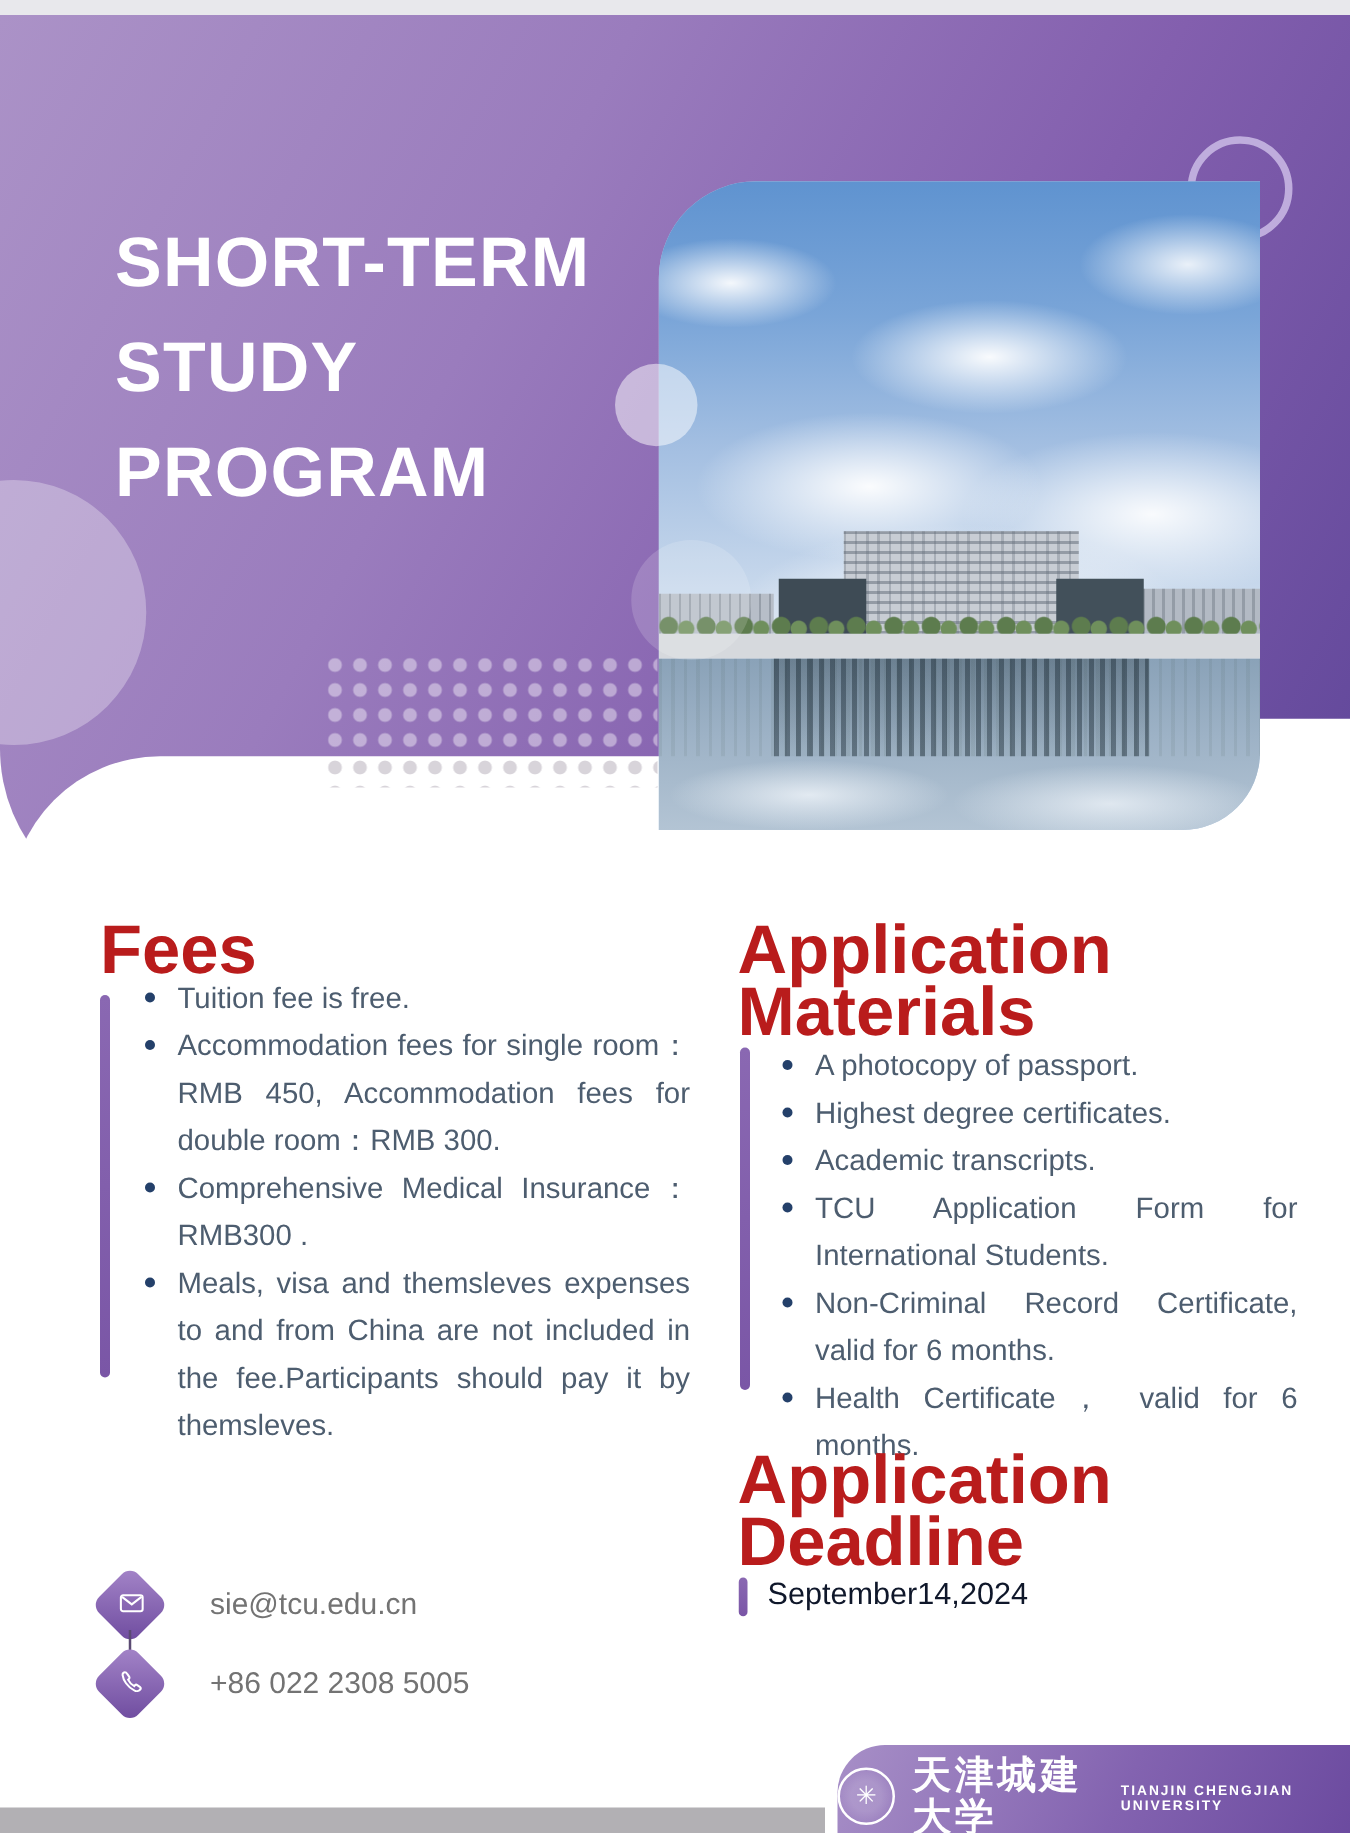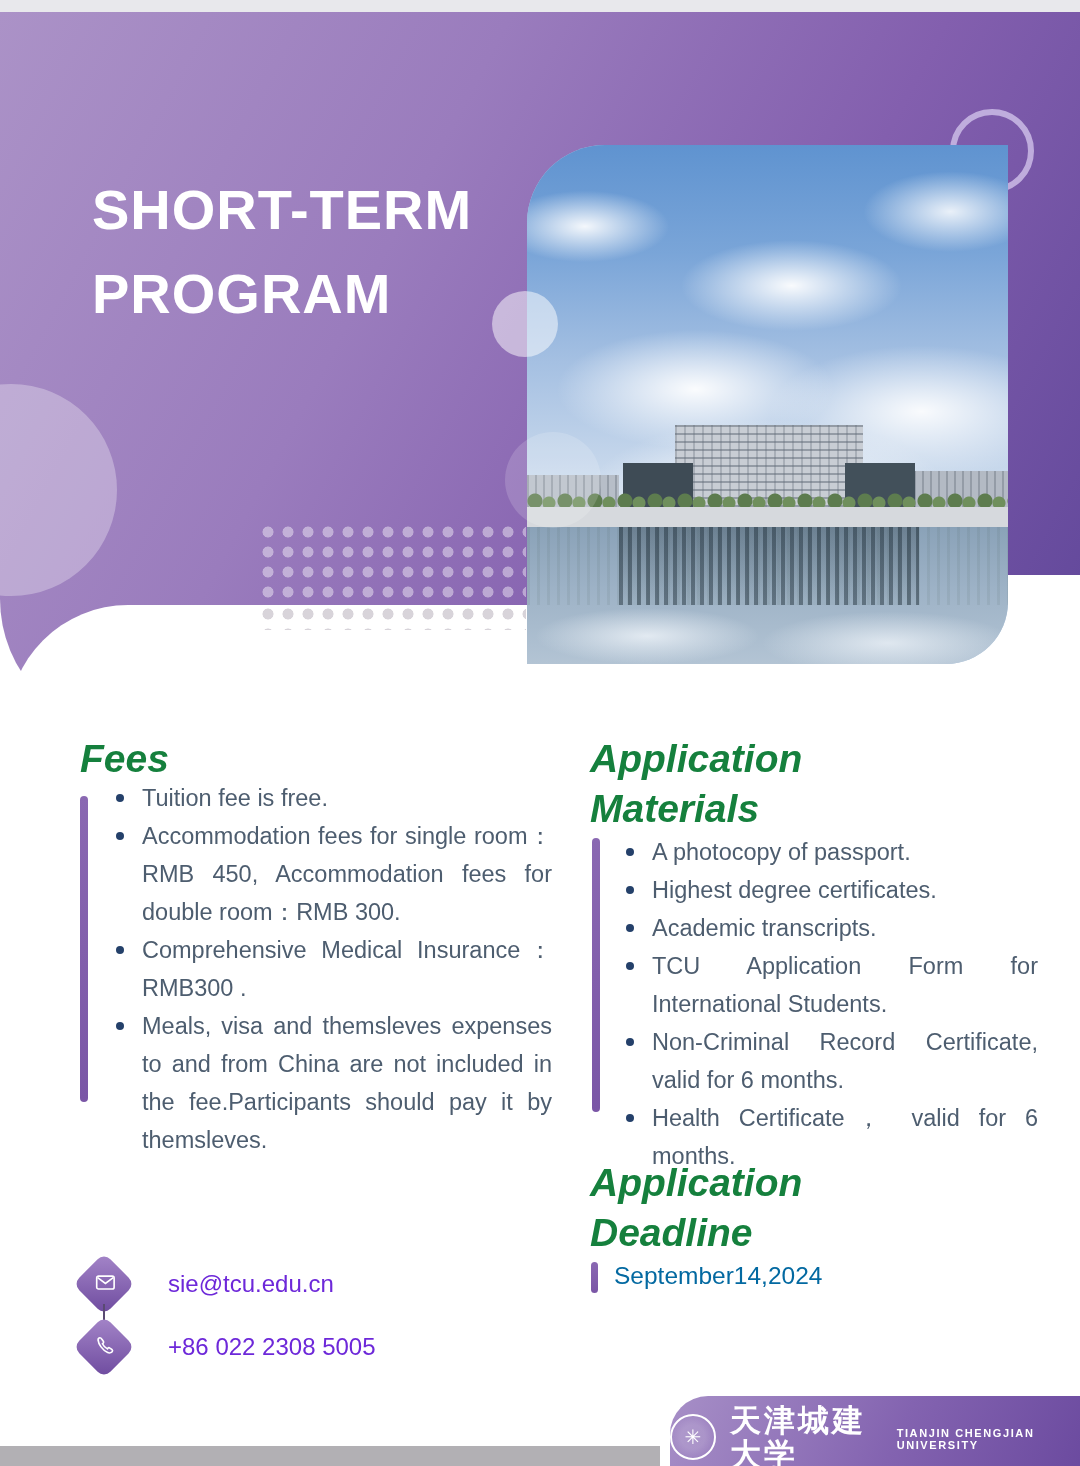--- a/index.html
+++ b/index.html
@@ -84,41 +84,41 @@
     opacity:.5;}
   .refl-sky{position:absolute;left:0;bottom:0;width:100%;height:70px;
     background:
       radial-gradient(ellipse 160px 40px at 25% 60%,rgba(240,245,250,.8),transparent 70%),
       radial-gradient(ellipse 180px 45px at 75% 70%,rgba(240,245,250,.75),transparent 70%);}
   .circle-ov1{position:absolute;left:492px;top:279px;width:66px;height:66px;border-radius:50%;
     background:rgba(255,255,255,.5);}
   .circle-ov2{position:absolute;left:505px;top:420px;width:96px;height:96px;border-radius:50%;
     background:rgba(255,255,255,.16);}
   
-  .h-sec{position:absolute;color:#15803d;font-size:39px;font-weight:bold;line-height:50px;margin:0;font-style:italic;}
+  .h-sec{position:absolute;color:#b91c1c;font-size:55px;font-weight:bold;line-height:50px;margin:0;}
   .h-fees{left:80px;top:722px;}
   .h-materials{left:590px;top:722px;}
   .h-contact{left:80px;top:1146px;}
   .h-deadline{left:590px;top:1146px;}
   .vbar{position:absolute;width:8px;border-radius:4px;
     background:linear-gradient(180deg,#8a68b2,#7a56a6);}
   .vbar-fees{left:80px;top:784px;height:306px;}
   .vbar-materials{left:592px;top:826px;height:274px;}
   .vbar-deadline{left:591px;top:1250px;height:31px;width:7px;}
   ul.blist{position:absolute;margin:0;padding:0;list-style:none;
     color:#4d5d6f;font-size:23.5px;line-height:38px;}
   ul.blist li{position:relative;padding-left:30px;text-align:justify;}
   ul.blist li::before{content:"";position:absolute;left:4px;top:15px;width:8px;height:8px;
     border-radius:50%;background:#24406a;}
   .fees-list{left:112px;top:767px;width:440px;}
   .materials-list{left:622px;top:821px;width:416px;}
-  .contact-row-text{position:absolute;color:#6d28d9;font-size:24px;}
+  .contact-row-text{position:absolute;color:#737373;font-size:24px;}
   .email-text{left:168px;top:1258px;}
   .phone-text{left:168px;top:1321px;}
-  .deadline-date{position:absolute;left:614px;top:1250px;color:#0369a1;font-size:24.5px;}
+  .deadline-date{position:absolute;left:614px;top:1250px;color:#0f172a;font-size:24.5px;}
   .diamond{position:absolute;width:44px;height:44px;border-radius:9px;
     transform:rotate(45deg);
     background:linear-gradient(135deg,#a586c9,#6d4a9e);
     display:flex;align-items:center;justify-content:center;}
   .diamond svg{transform:rotate(-45deg);}
   .d-email{left:82px;top:1250px;}
   .d-phone{left:82px;top:1313px;}
   .d-connector{position:absolute;left:103px;top:1292px;width:2px;height:24px;background:#5a4a72;}
   
   .gray-bar{position:absolute;left:0;top:1434px;width:660px;height:32px;background:#b2b0b4;}
@@ -163,20 +163,21 @@
     <div class="water"></div>
     <div class="refl-sides"></div>
     <div class="refl-dark"></div>
     <div class="refl-sky"></div>
   </div>
   <div class="circle-ov1"></div>
   <div class="circle-ov2"></div>
 
   <h1 class="hero-title" style="margin:0;">
     <span>SHORT-TERM</span>
+    <span>STUDY</span>
     <span>PROGRAM</span>
   </h1>
 
   <h2 class="h-sec h-fees">Fees</h2>
   <div class="vbar vbar-fees"></div>
   <ul class="blist fees-list">
     <li>Tuition fee is free.</li>
     <li>Accommodation fees for single room：RMB 450, Accommodation fees for double room：RMB 300.</li>
     <li>Comprehensive Medical Insurance：RMB300 .</li>
     <li>Meals, visa and themsleves expenses to and from China are not included in the fee.Participants should pay it by themsleves.</li>

